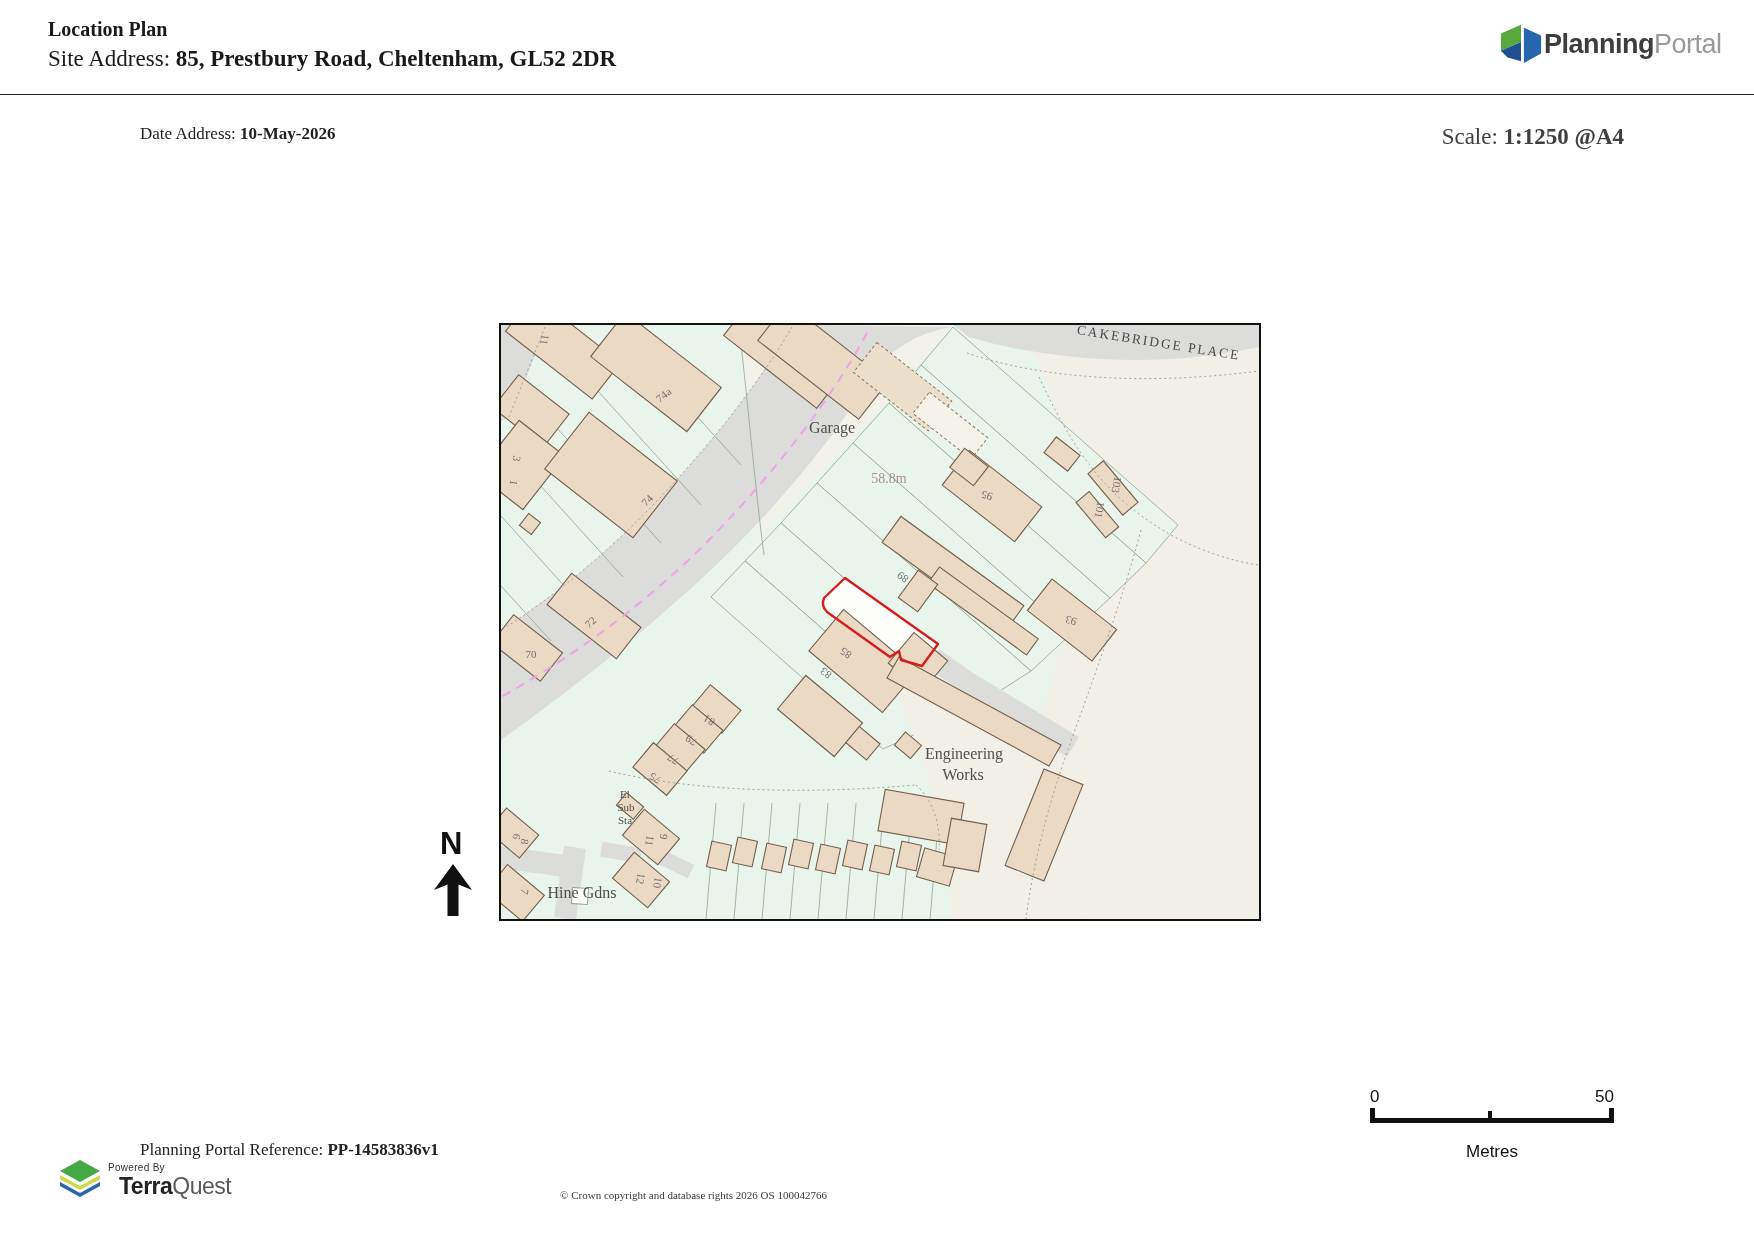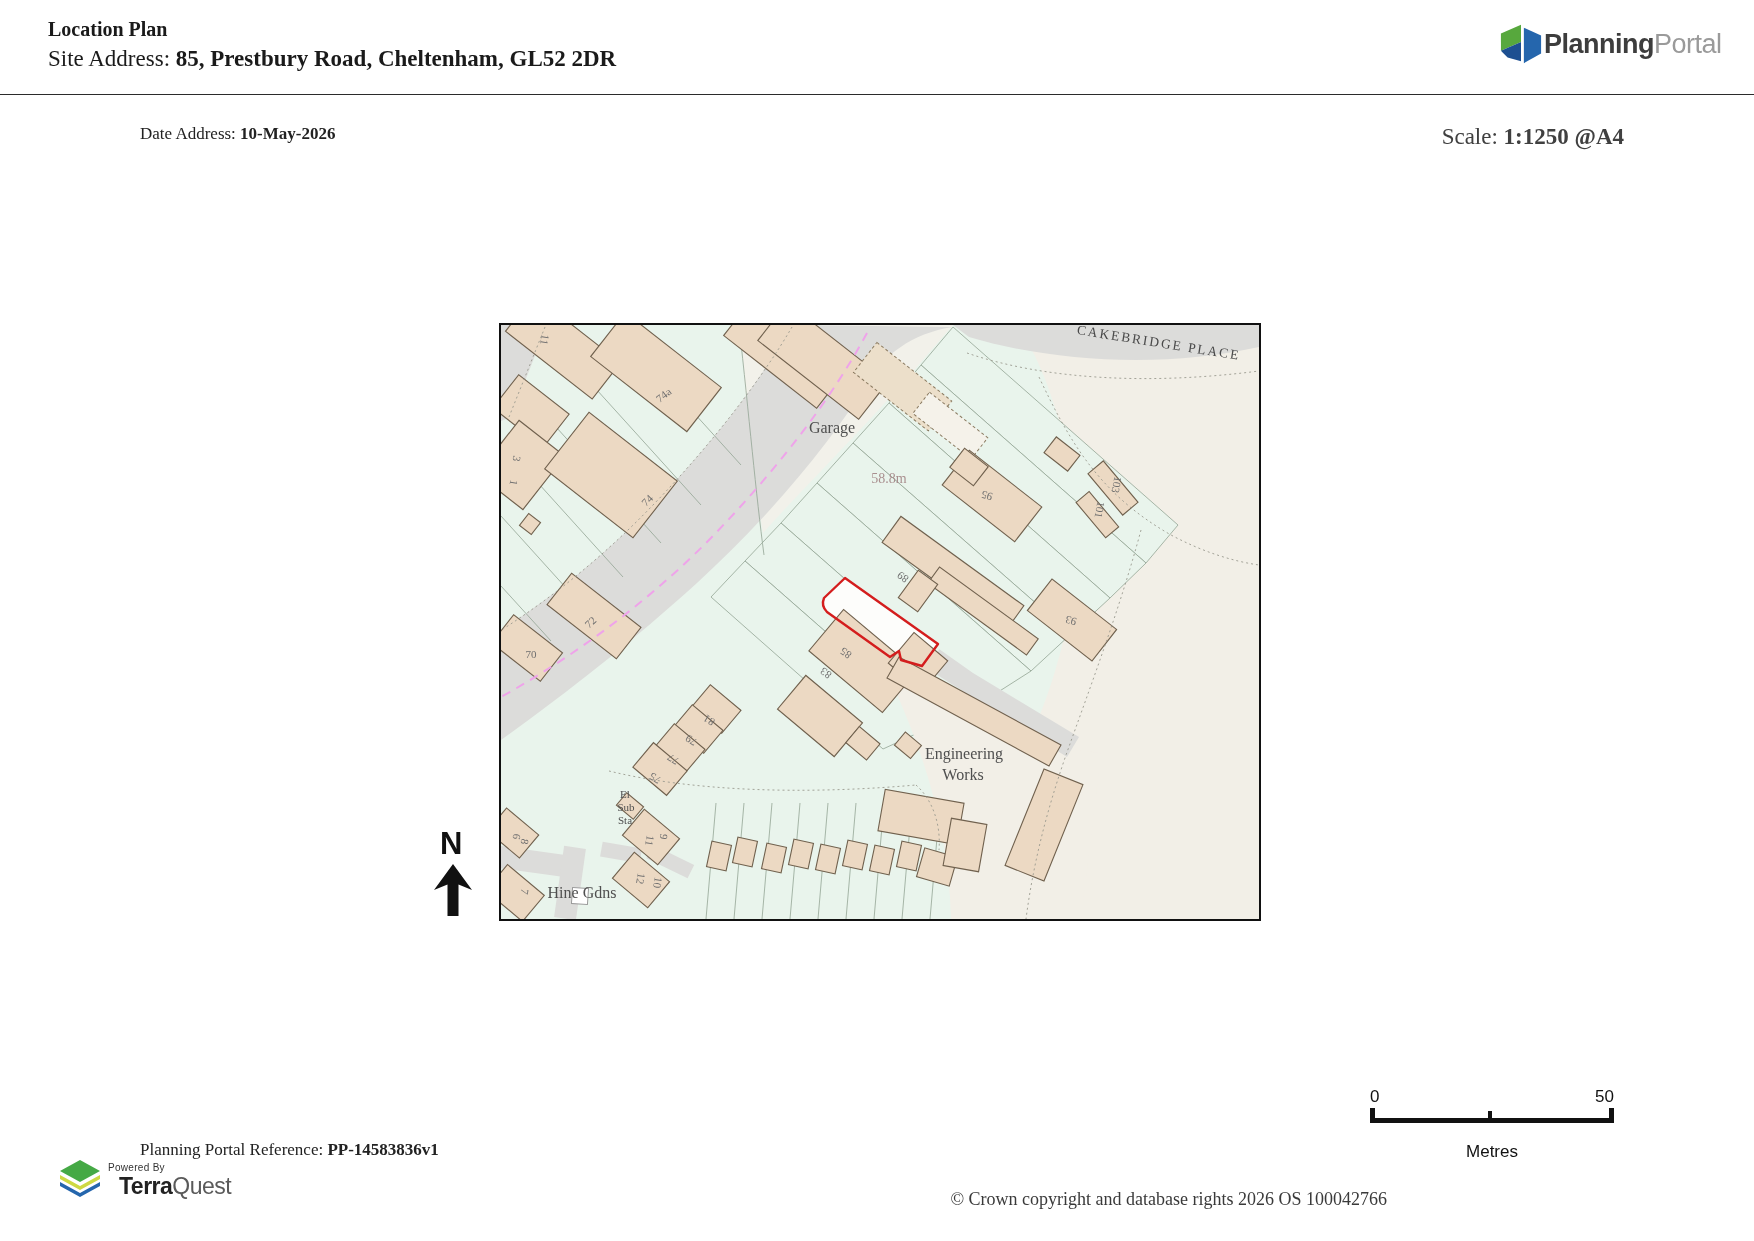--- a/index.html
+++ b/index.html
@@ -44,21 +44,21 @@
   #north-arrow{left:430px;top:864px;}
   
   #refline{left:140px;top:1104px;font-size:17px;color:#222;margin-top:36px;}
   #tq-logo{left:58px;top:1160px;display:flex;align-items:center;gap:6px;
            font-family:"Liberation Sans",sans-serif;}
   #tq-text{line-height:1;}
   #tq-powered{font-size:10px;color:#333;margin-bottom:2px;letter-spacing:0.3px;}
   #tq-name{font-size:23px;letter-spacing:-0.5px;margin-left:11px;}
   #tq-name .t-b{font-weight:bold;color:#222;}
   #tq-name .t-l{color:#5a5a5a;}
-  #copyright{left:0;top:1189px;width:1387px;text-align:right;font-size:18px;color:#3a3a3a;}
+  #copyright{left:0;top:1189px;width:1387px;text-align:center;font-size:11px;color:#3a3a3a;}
   #scalebar{left:1368px;top:1080px;font-family:"Liberation Sans",sans-serif;}
   #scalebar text{font-family:"Liberation Sans",sans-serif;font-size:17px;fill:#111;}
 </style>
 </head>
 <body>
 
 <div id="page" style="--c-site: #d41d1d; --c-building: #ecd9c3; --c-parcel: #e9f4ec; --c-road: #dcdcda; --c-open: #f2efe7;">
 
   <div class="abs" id="title">Location Plan</div>
   <div class="abs" id="address"><span>Site Address: </span><b>85, Prestbury Road, Cheltenham, GL52 2DR</b></div>

